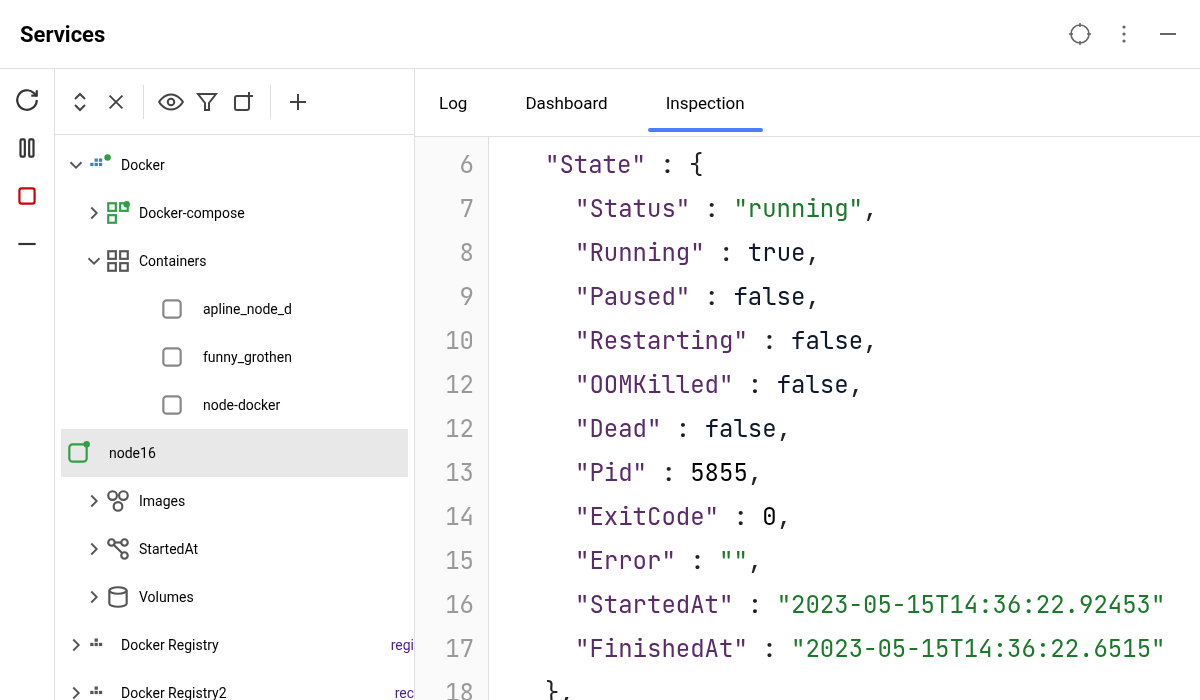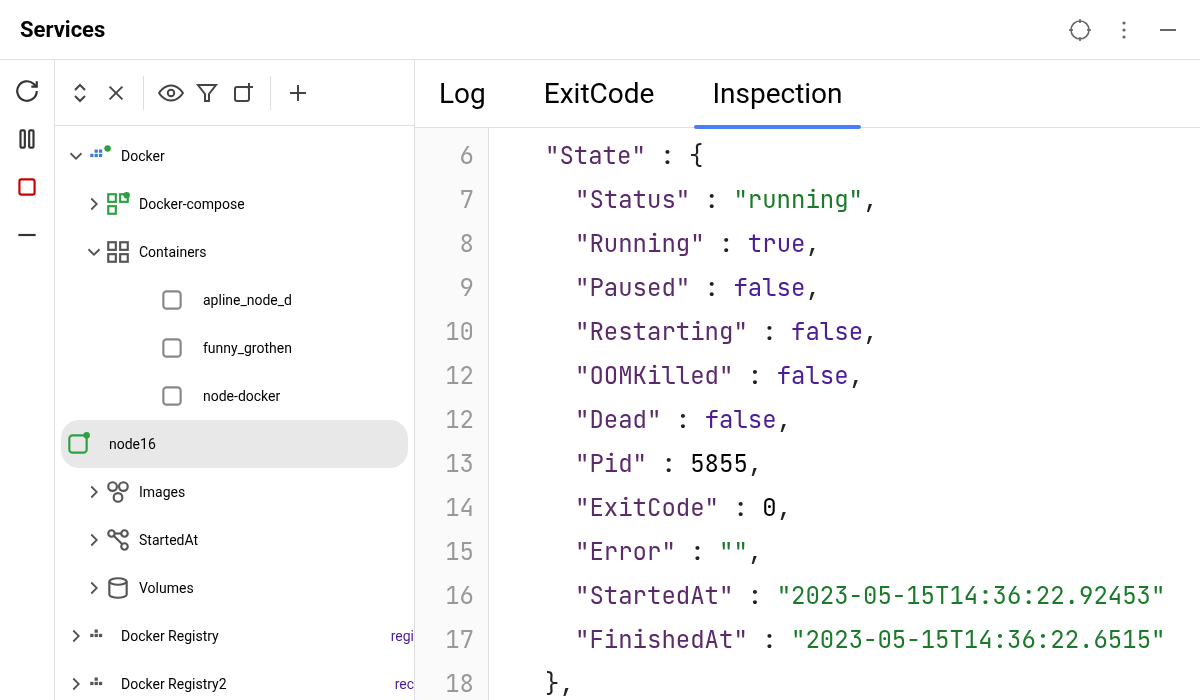--- a/index.html
+++ b/index.html
@@ -9,21 +9,21 @@
       width: 1200px;
       height: 700px;
       overflow: hidden;
       color: #000;
     }
     .header {
       display: flex;
       align-items: center;
       padding: 12px 20px;
       border-bottom: 1px solid #e0e0e0;
-      height: 60px;
+      height: 69px;
     }
     .header-title {
       font-size: 22px;
       font-weight: 700;
       flex: 1;
     }
     .header-icons {
       display: flex;
       gap: 20px;
       align-items: center;
@@ -91,21 +91,21 @@
     .tree-item {
       display: flex;
       align-items: center;
       height: 48px;
       padding-left: 10px;
       cursor: pointer;
       white-space: nowrap;
     }
     .tree-item.selected {
       background: #e8e8e8;
-      border-radius: 18px;
+      border-radius: 0;
       margin: 0 6px;
       padding-left: 4px;
     }
     .chevron {
       width: 22px;
       height: 22px;
       flex-shrink: 0;
       color: #555;
     }
     .tree-icon {
@@ -126,21 +126,21 @@
     }
     .tabs {
       height: 68px;
       border-bottom: 1px solid #e0e0e0;
       display: flex;
       align-items: center;
       padding: 0 20px;
       gap: 50px;
     }
     .tab {
-      font-size: 28px;
+      font-size: 17px;
       cursor: pointer;
       padding: 18px 4px;
       position: relative;
     }
     .tab.active::after {
       content: "";
       position: absolute;
       left: -14px;
       right: -14px;
       bottom: -1px;
@@ -167,21 +167,21 @@
     }
     .code {
       padding-top: 6px;
       padding-left: 26px;
       line-height: 44px;
       white-space: pre;
       overflow: hidden;
     }
     .key { color: #5a2a6b; }
     .str { color: #1a7a2a; }
-    .bool { color: #4c1d95; }
+    .bool { color: #0f172a; }
     .num { color: #000000; }
     .punct { color: #222; }
     .ws1 { display: inline-block; width: 30px; }
     .ws2 { display: inline-block; width: 60px; }
   </style>
 </head>
 <body>
 
 <div class="header">
   <div class="header-title">Services</div>
@@ -388,21 +388,21 @@
           </svg>
         <span class="tree-label">Docker Registry2</span>
         <span class="tree-suffix">rec</span>
       </div>
     </div>
   </div>
 
   <div class="content">
     <div class="tabs">
       <div class="tab">Log</div>
-      <div class="tab">ExitCode</div>
+      <div class="tab">Dashboard</div>
       <div class="tab active">Inspection</div>
     </div>
     <div class="editor">
       <div class="gutter" id="gutter">
           <div>6</div>
           <div>7</div>
           <div>8</div>
           <div>9</div>
           <div>10</div>
           <div>12</div>

